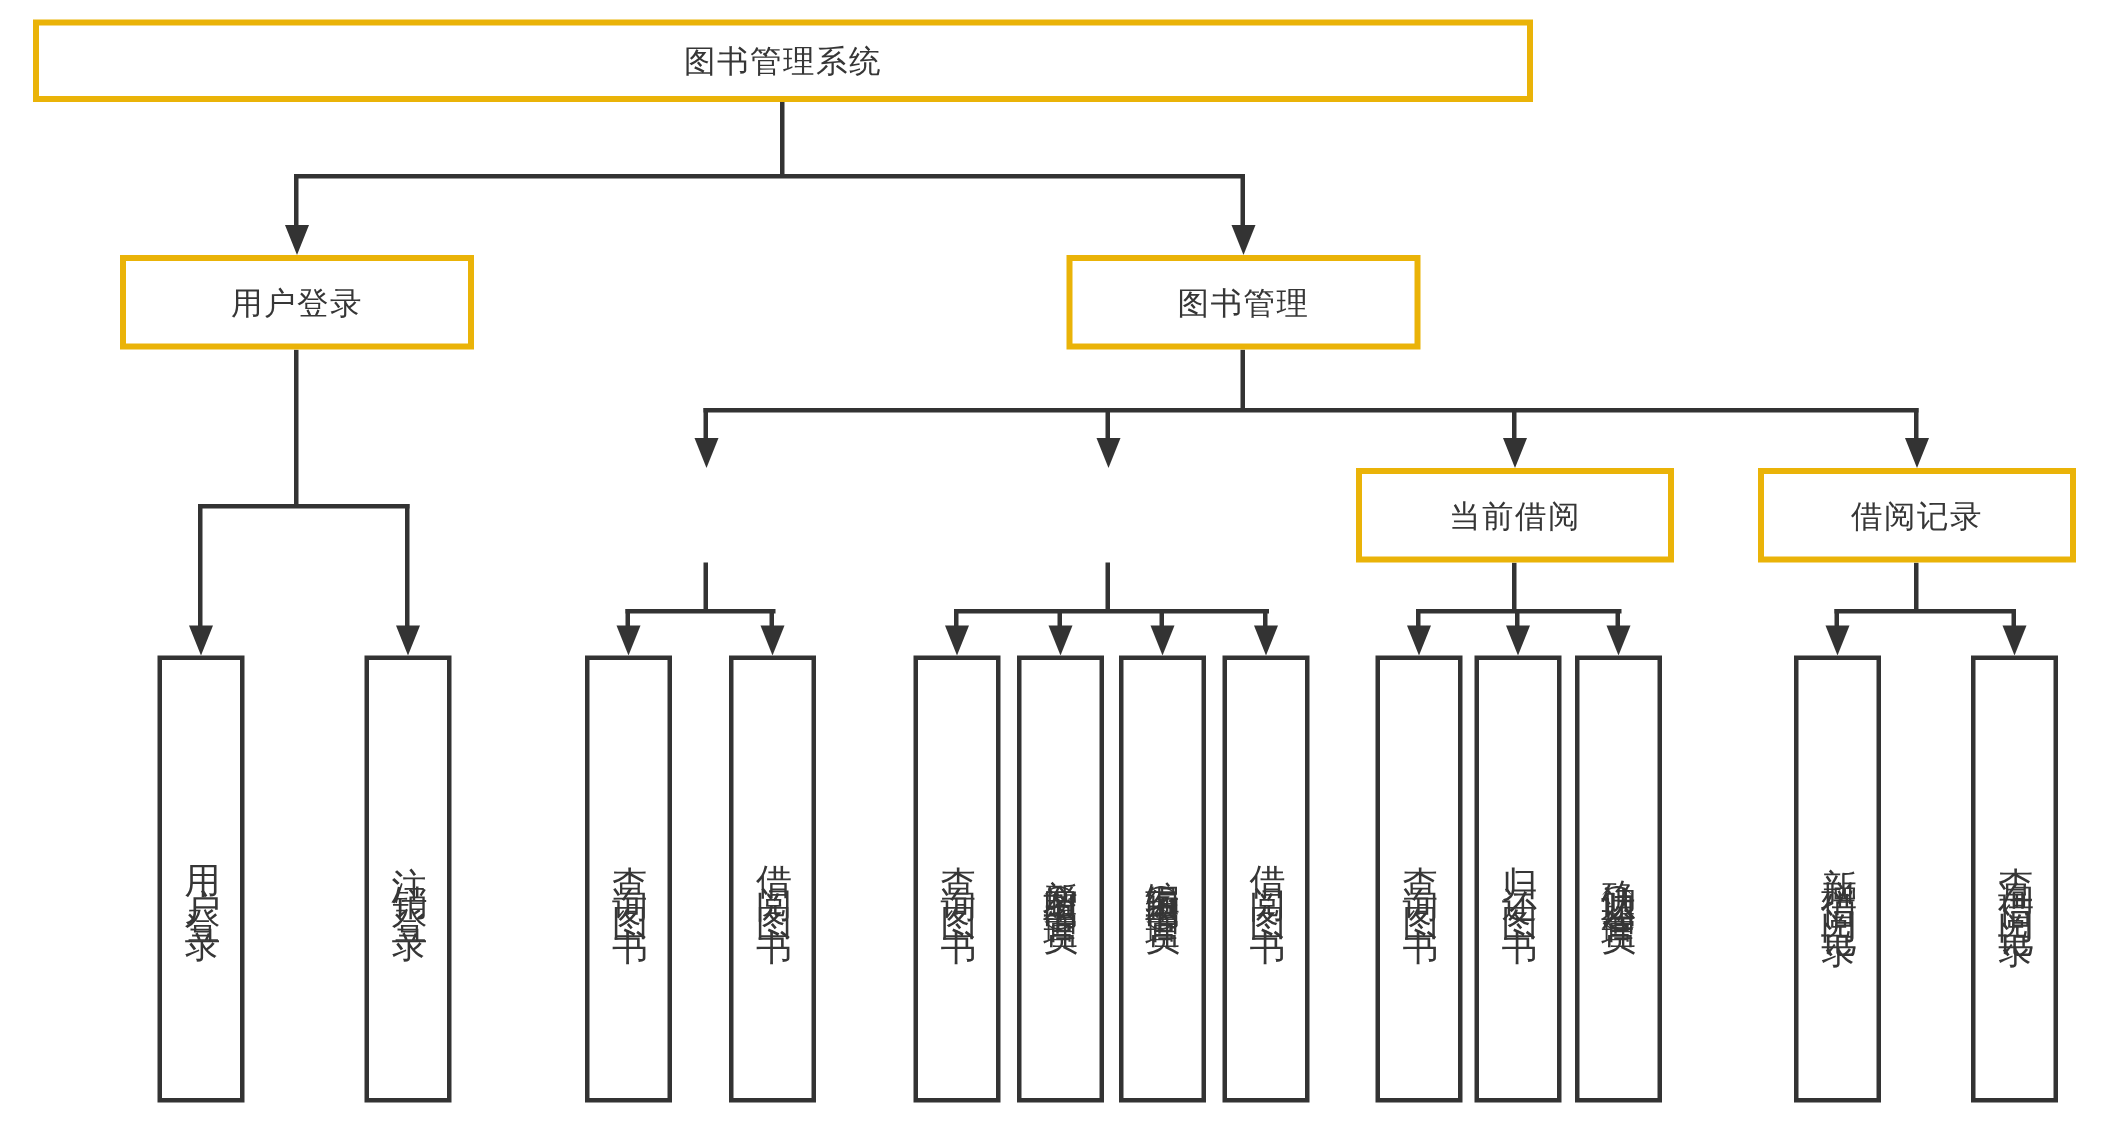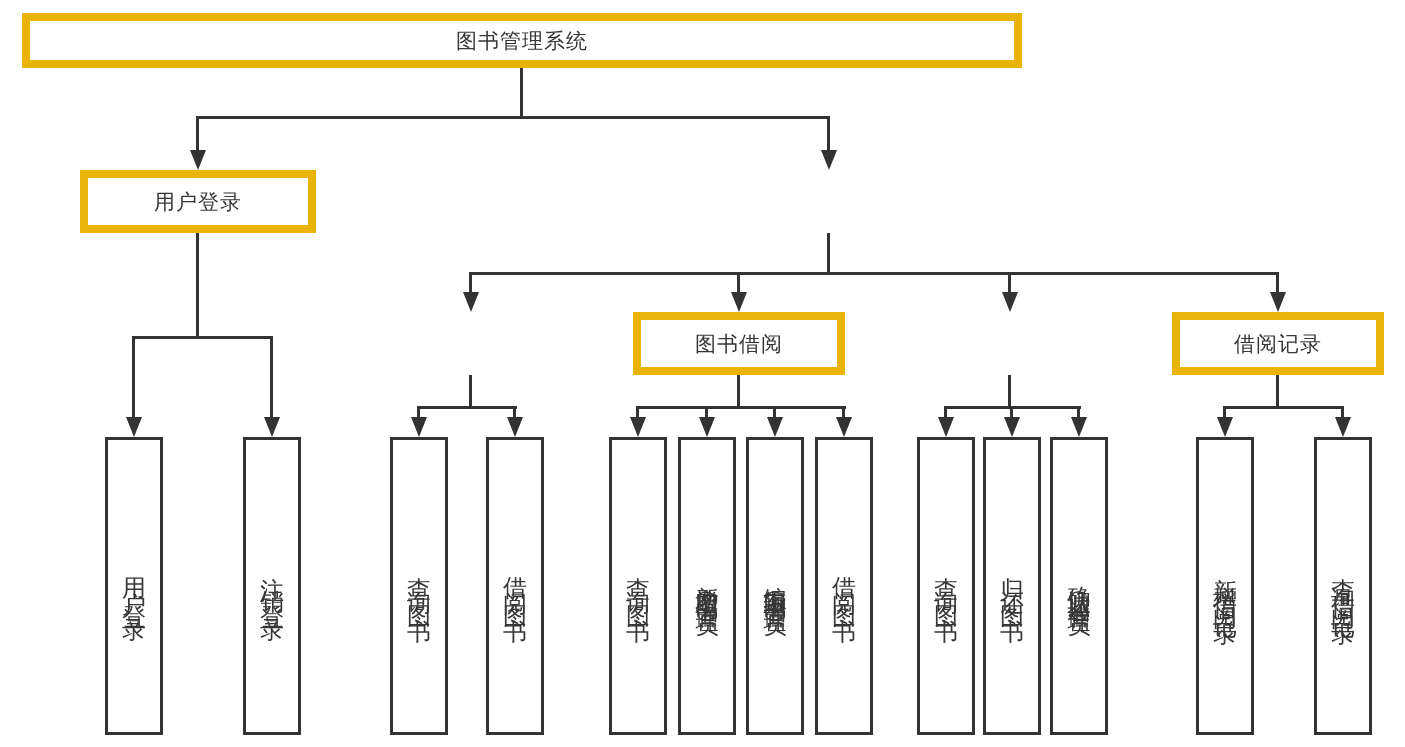--- a/index.html
+++ b/index.html
@@ -12,21 +12,21 @@
     position: relative;
     width: 1405px;
     height: 747px;
     background: #ffffff;
     overflow: hidden;
   }
   
   .hbox {
     position: absolute;
     box-sizing: border-box;
-    border: 8px solid #eab308;
+    border: 4px solid #eab308;
     background: #ffffff;
     display: flex;
     align-items: center;
     justify-content: center;
     font-size: 21px;
     color: #363636;
     letter-spacing: 1px;
     z-index: 2;
   }
   .vbox {
@@ -143,26 +143,29 @@
   <div class="arrow" style="left:1335px;top:417px"></div>
 
   <div class="hbox" style="left:22px;top:13px;width:1000px;height:55px">
     <span>图书管理系统</span>
   </div>
 
   <div class="hbox" style="left:80px;top:170px;width:236px;height:63px">
     <span>用户登录</span>
   </div>
 
-
-
-  <div class="hbox" style="left:633px;top:312px;width:212px;height:63px">
-    <span>图书借阅</span>
-  </div>
-
+  <div class="hbox" style="left:711px;top:170px;width:236px;height:63px">
+    <span>图书管理</span>
+  </div>
+
+
+
+  <div class="hbox" style="left:904px;top:312px;width:212px;height:63px">
+    <span>当前借阅</span>
+  </div>
 
   <div class="hbox" style="left:1172px;top:312px;width:212px;height:63px">
     <span>借阅记录</span>
   </div>
 
   <div class="vbox" style="left:105px">
     <span class="vtext">用户登录</span>
   </div>
   <div class="vbox" style="left:243px">
     <span class="vtext">注销登录</span>

